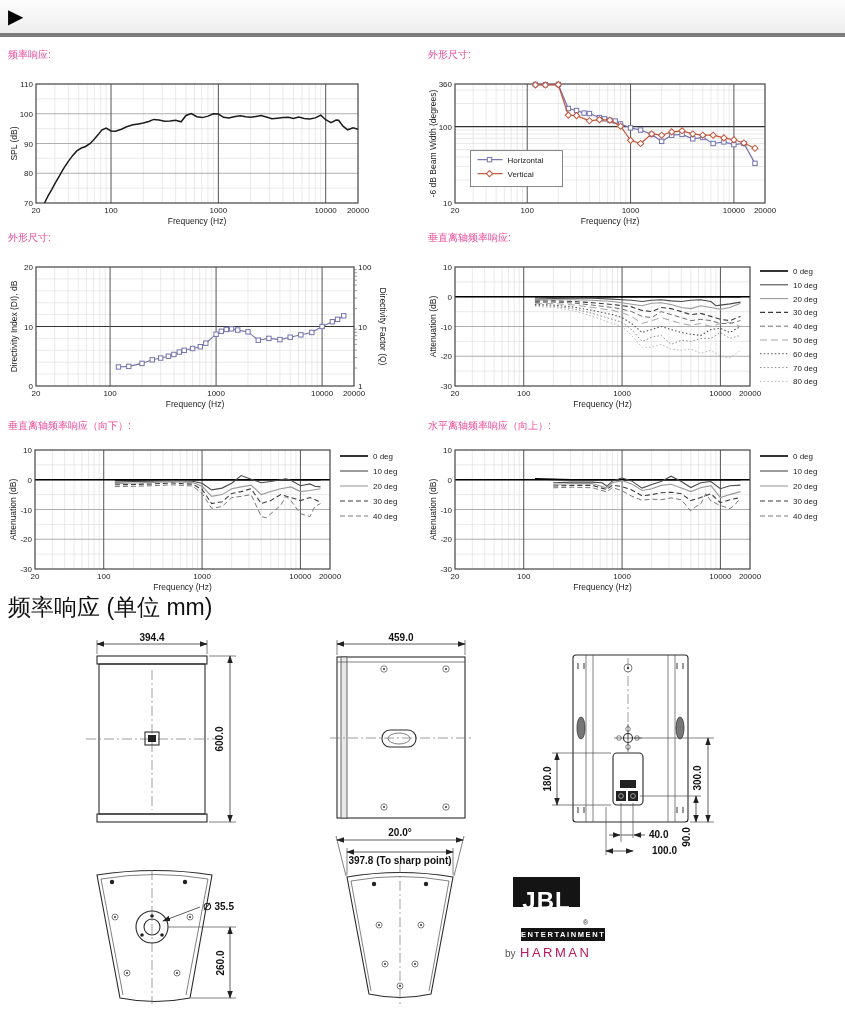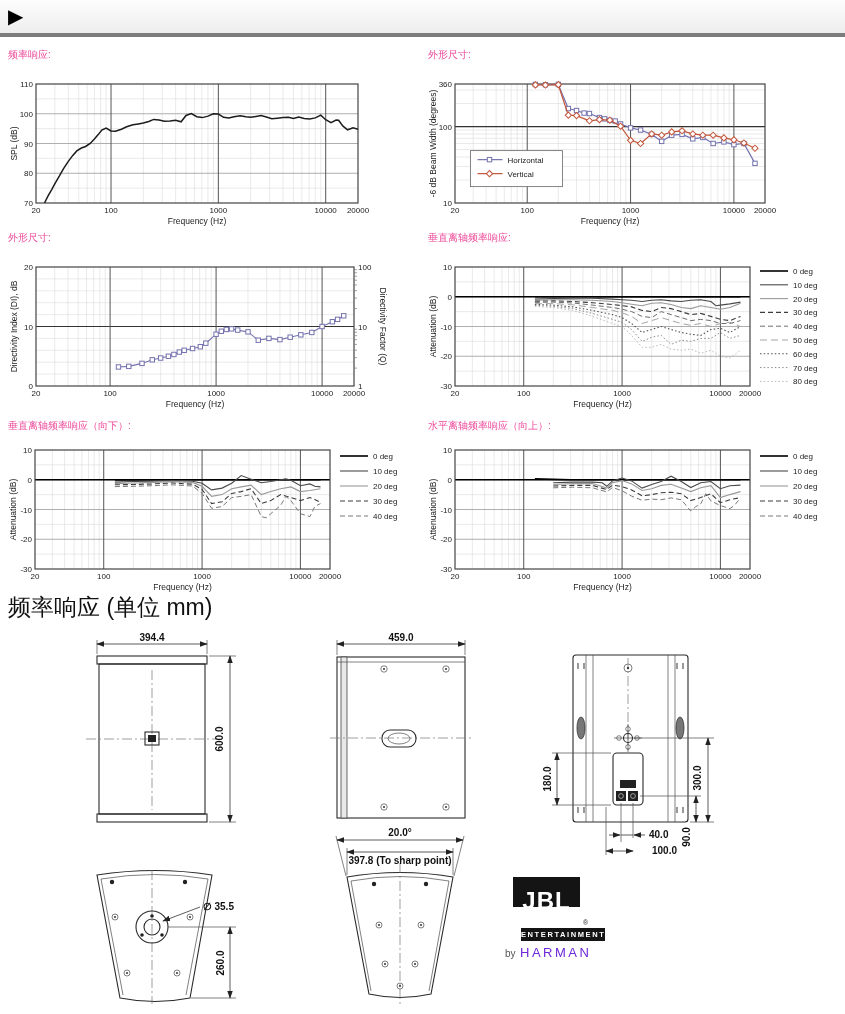--- a/index.html
+++ b/index.html
@@ -22,21 +22,21 @@
   .logo{position:absolute;left:505px;top:877px;width:86px;}
   .logo .sq{position:absolute;left:8px;top:0;width:67px;height:30px;background:#141414;
             color:#fff;text-align:center;line-height:47px;font-weight:bold;font-size:24px;
             letter-spacing:1px;}
   .logo .reg{position:absolute;left:78px;top:42px;font-size:7px;color:#222;}
   .logo .ent{position:absolute;left:0;top:51px;width:84px;height:13px;background:#141414;
              color:#fff;text-align:center;line-height:13px;font-size:7.5px;font-weight:bold;
              letter-spacing:1.6px;margin-left:16px;}
   .logo .byline{position:absolute;left:0;top:66px;width:84px;text-align:center;white-space:nowrap;}
   .logo .by{font-size:10px;color:#555;}
-  .logo .harman{font-size:13px;color:#6d28d9;letter-spacing:2.5px;}
+  .logo .harman{font-size:13px;color:#be185d;letter-spacing:2.5px;}
 </style>
 </head>
 <body>
 
 <div id="page">
 
   <div class="banner">
     <span class="play">▶</span>
   </div>
 

